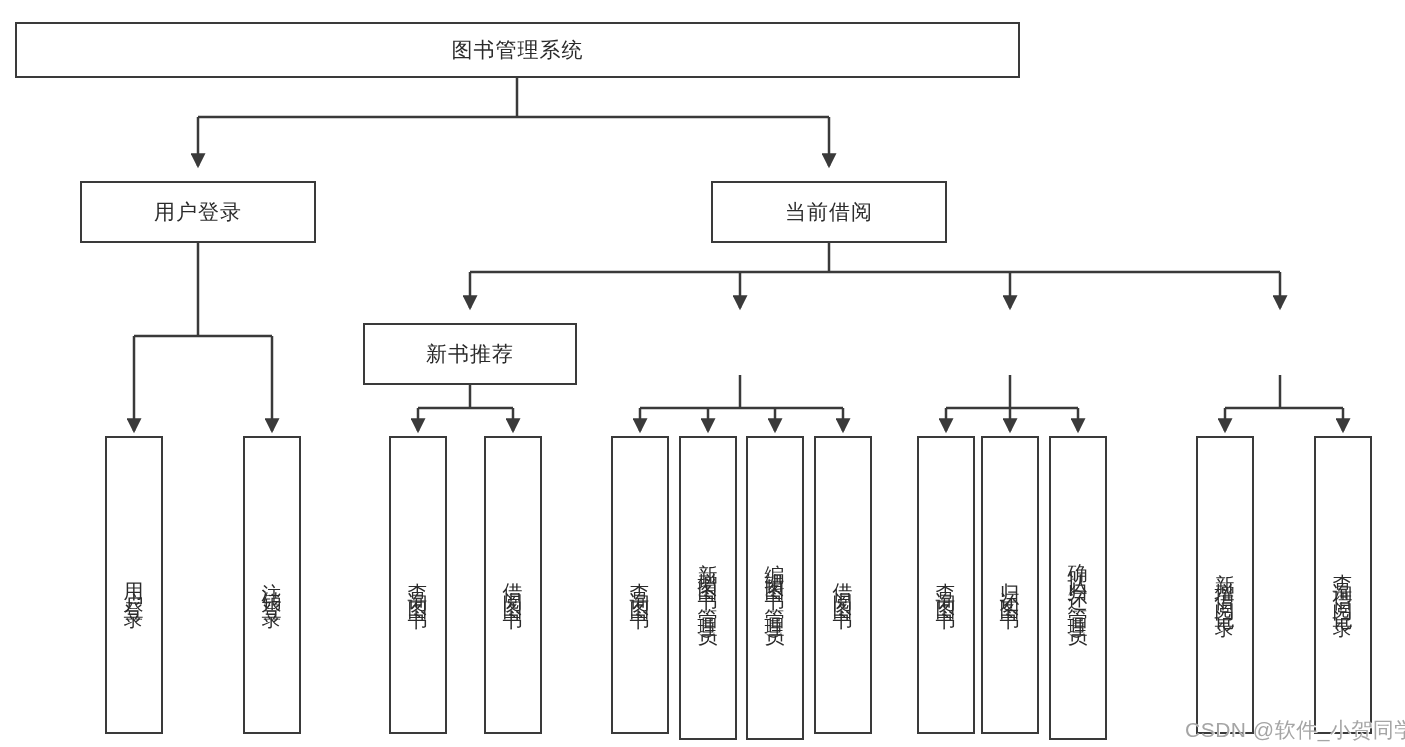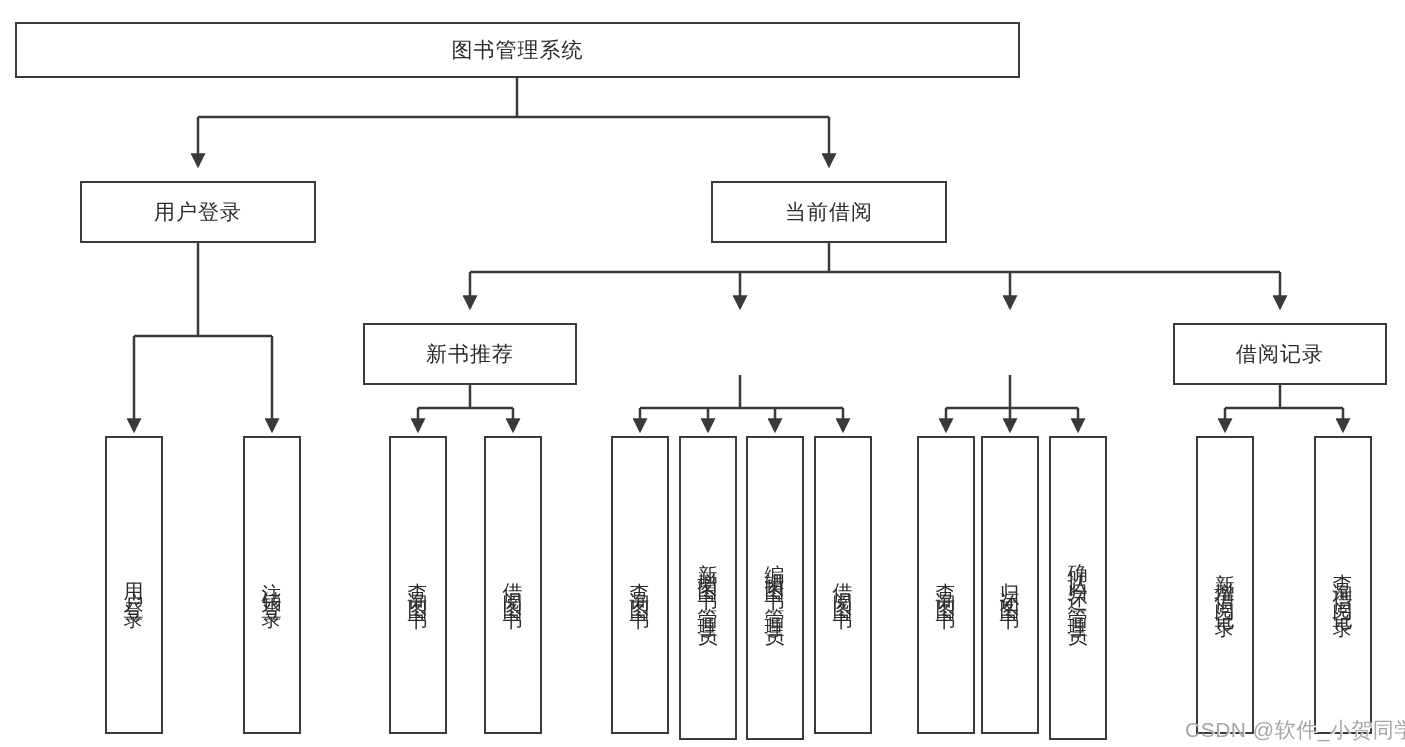--- a/index.html
+++ b/index.html
@@ -139,23 +139,20 @@
   <div class="box lvl2 h-label" style="left:80px">
     <span>用户登录</span>
   </div>
   <div class="box lvl2 h-label" style="left:711px">
     <span>当前借阅</span>
   </div>
 
   <div class="box lvl3 h-label" style="left:363px">
     <span>新书推荐</span>
   </div>
-  <div class="box lvl3 h-label" style="left:1173px">
-    <span>借阅记录</span>
-  </div>
 
   <div class="box leaf" style="left:105px">
     <span class="vtext">用户登录</span>
   </div>
   <div class="box leaf" style="left:243px">
     <span class="vtext">注销登录</span>
   </div>
   <div class="box leaf" style="left:389px">
     <span class="vtext">查询图书</span>
   </div>

